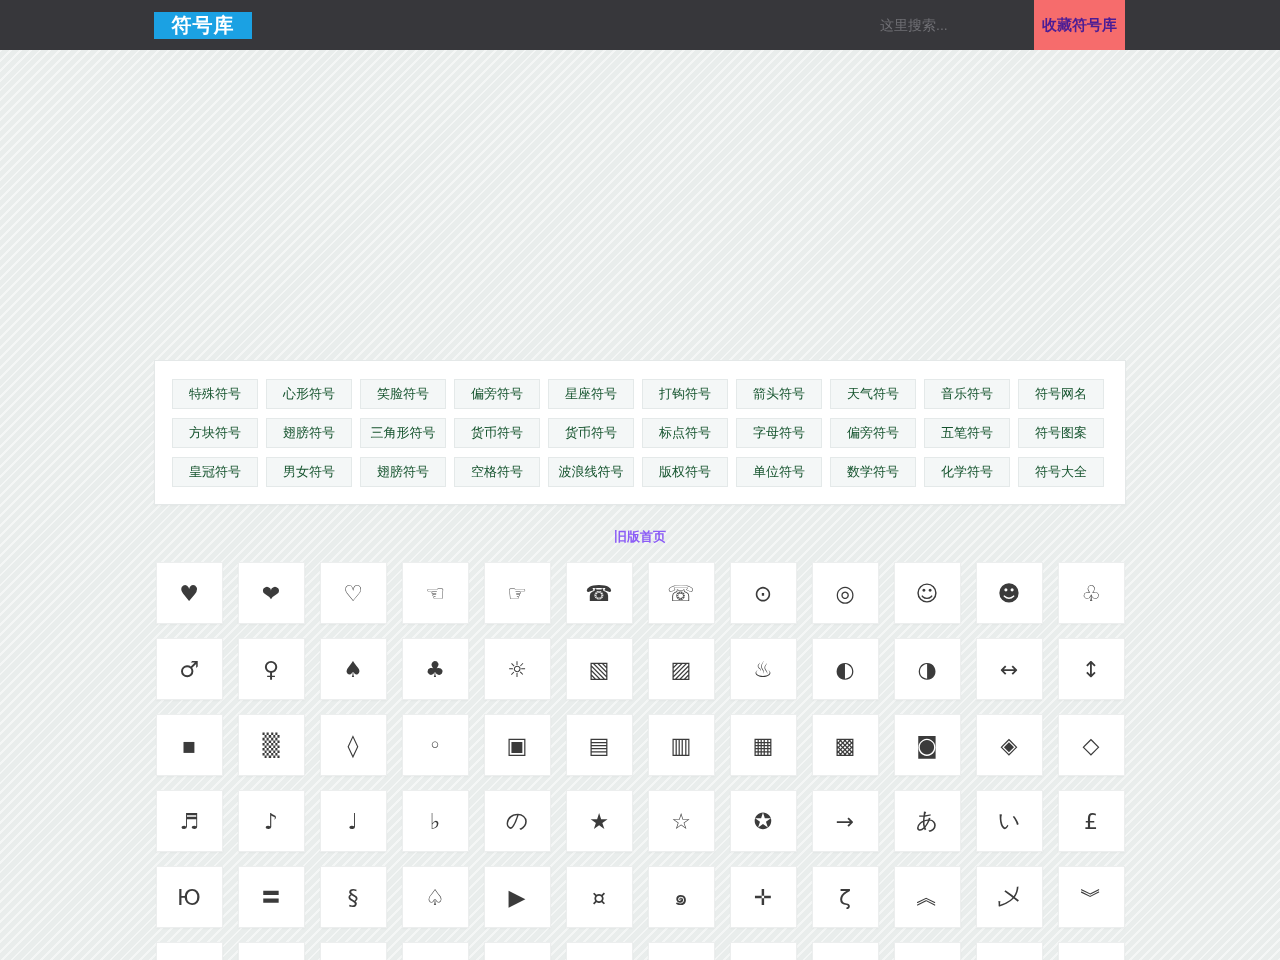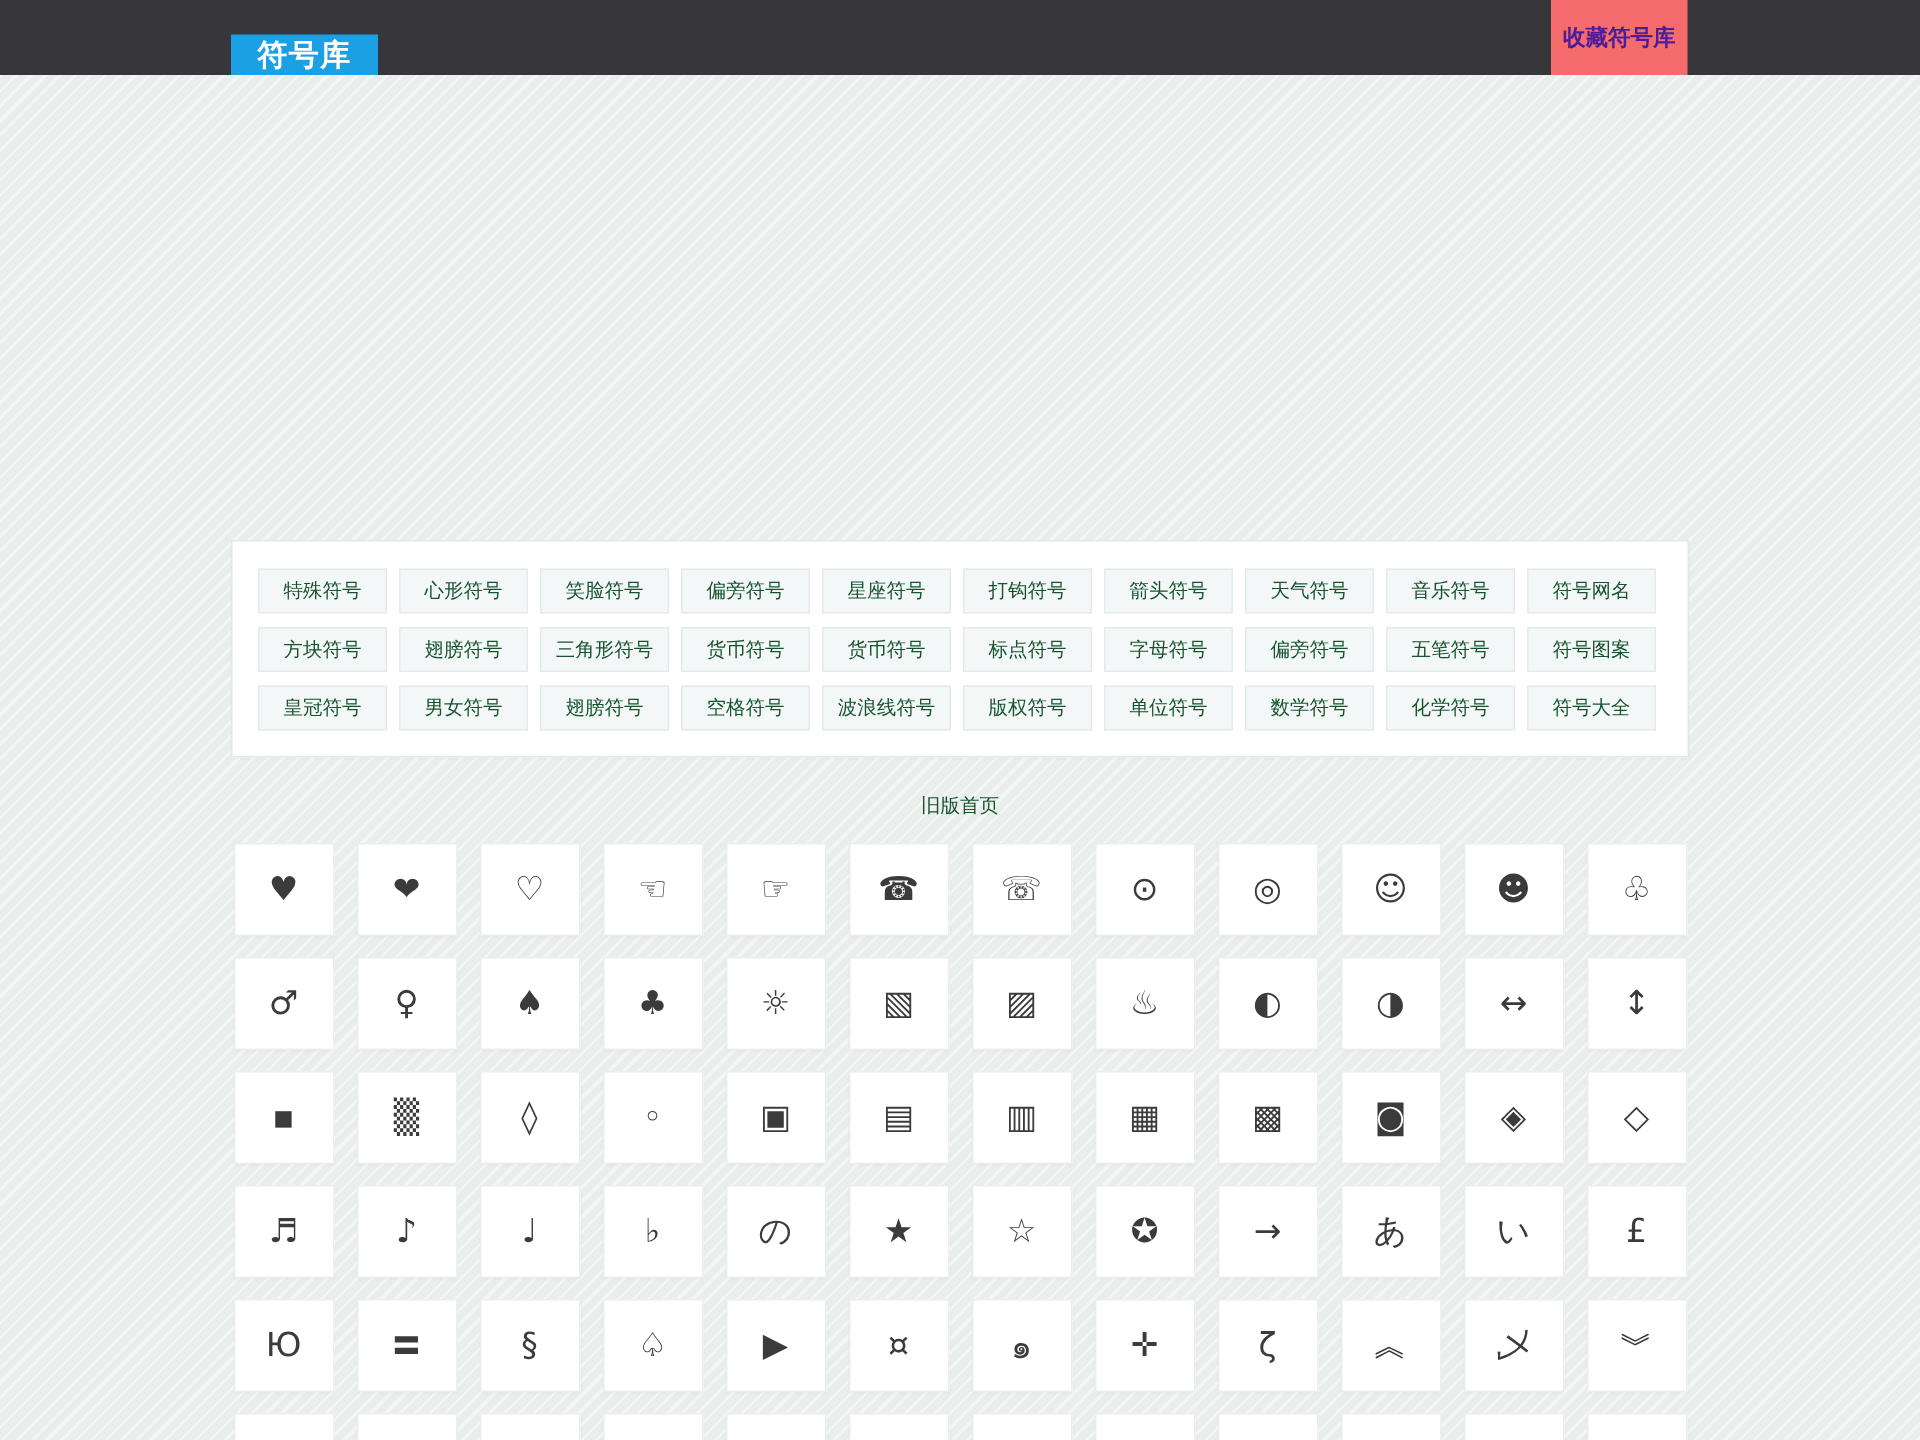--- a/index.html
+++ b/index.html
@@ -4,21 +4,21 @@
 <style>
   * { margin:0; padding:0; box-sizing:border-box; }
   html,body { width:1280px; height:960px; overflow:hidden; }
   body {
     font-family:"DejaVu Sans","Liberation Sans",sans-serif;
     background-color:#e9edec;
     background-image:repeating-linear-gradient(135deg, rgba(255,255,255,.5) 0 2px, rgba(255,255,255,0) 2px 7px);
   }
   
   .header {
-    height:50px; background:#37373b; display:flex; align-items:flex-end;
+    height:50px; background:#37373b; display:flex; align-items:center;
     position:relative; width:1280px;
   }
   .header-inner { width:972px; margin:0 154px; display:flex; align-items:stretch; }
   .logo {
     width:98px; background:#1ba1e3; color:#fff; font-size:20px; font-weight:bold;
     display:flex; align-items:center; justify-content:center; cursor:pointer; letter-spacing:1px;
   }
   .nav { display:flex; align-items:stretch; }
   .nav-item {
     color:#e9e9ec; font-size:15px; display:flex; align-items:center;
@@ -49,39 +49,43 @@
     padding:18px 17px 17px 17px;
     display:flex; flex-wrap:wrap; gap:9px 8px;
   }
   .cat-btn {
     width:86px; height:30px; background:#f4f7f7; border:1px solid #e4e9e9;
     color:#14532d; font-size:13px; display:flex; align-items:center; justify-content:center;
     cursor:pointer; text-decoration:none;
   }
   
   .old-link-wrap { text-align:center; margin-top:21px; height:17px; }
-  .old-link { color:#14532d; font-size:13px; text-decoration:none; cursor:pointer; }
+  .old-link { color:#8b5cf6; font-size:13px; text-decoration:none; cursor:pointer;font-weight:bold; }
   
   .grid {
     width:969px; margin:19px auto 0 auto;
     display:grid; grid-template-columns:repeat(12, 67px); gap:14px 15px;
   }
   .sym-cell {
     height:62px; background:#fff; border:1px solid #eceeee;
     box-shadow:0 1px 2px rgba(0,0,0,.03);
     display:flex; align-items:center; justify-content:center;
     font-size:22px; color:#3b3b3b; cursor:pointer; user-select:none;
   }
 </style>
 </head>
 <body>
 
 <div class="header">
   <div class="header-inner">
     <div class="logo">符号库</div>
+    <div class="search-zone">
+      <input class="search-input" type="text" placeholder="这里搜索..." style="">
+      <button class="search-btn">搜索</button>
+    </div>
   </div>
   <button class="fav-btn" style="position:absolute; right:155px; top:0; height:50px;">收藏符号库</button>
 </div>
 
 <div class="ad-space"></div>
 
 <div class="panel">
     <a class="cat-btn">特殊符号</a>
     <a class="cat-btn">心形符号</a>
     <a class="cat-btn">笑脸符号</a>

